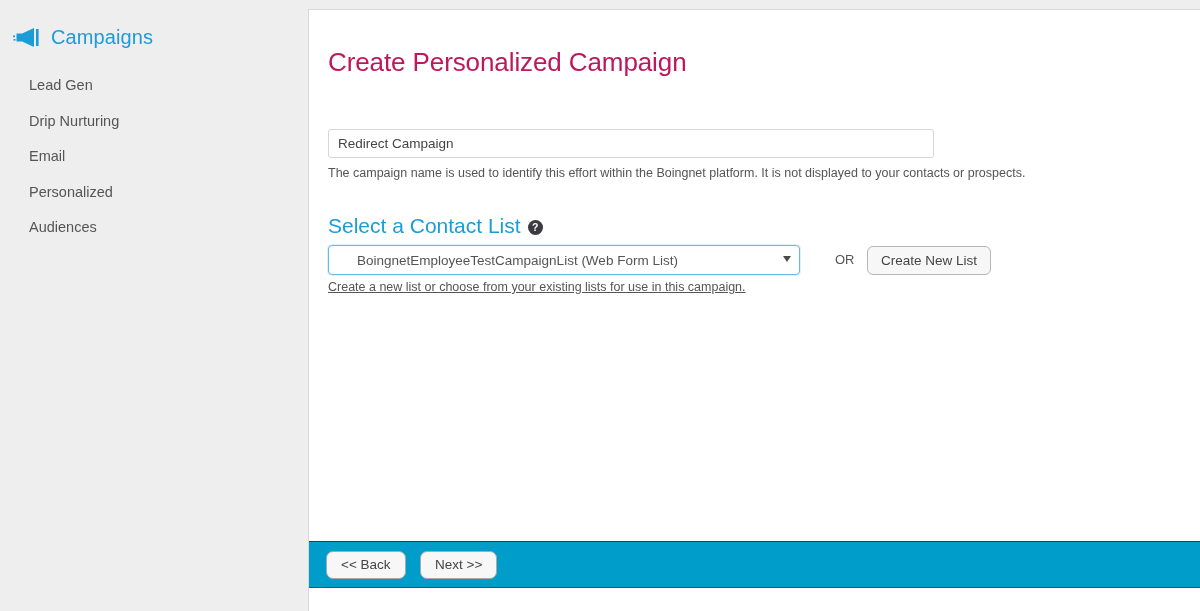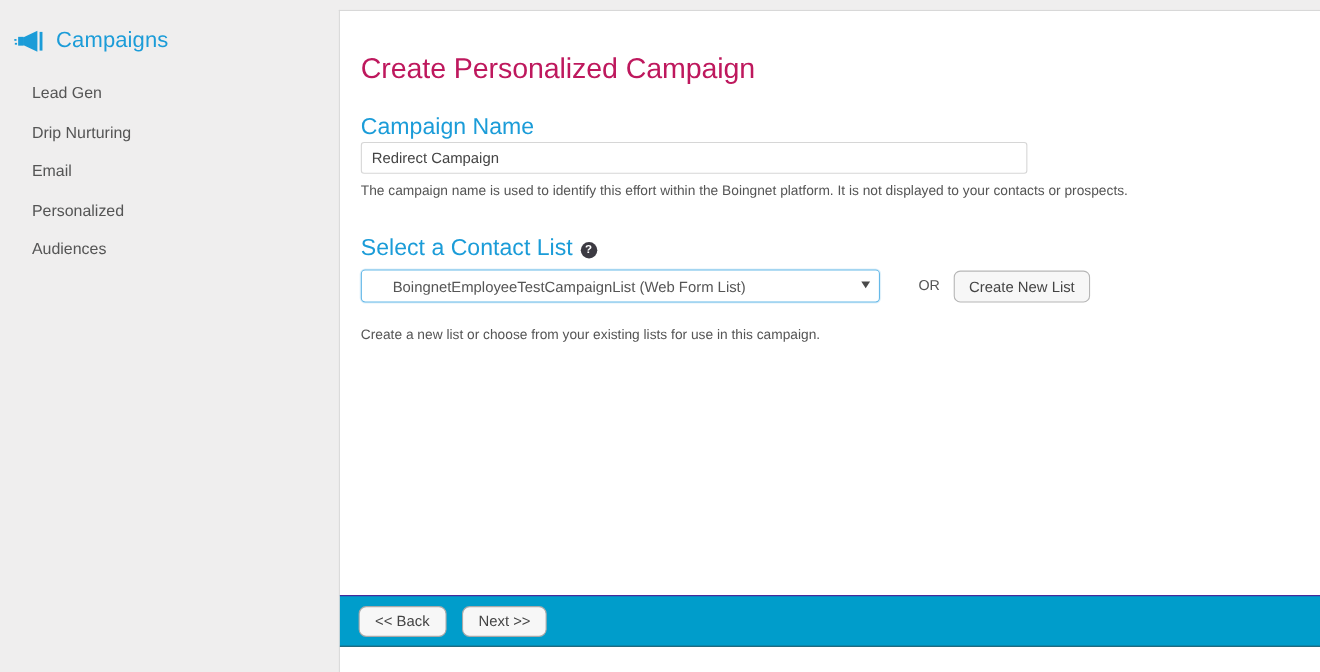--- a/index.html
+++ b/index.html
@@ -212,21 +212,22 @@
     font-size: 13.5px;
     color: #444;
     cursor: pointer;
     line-height: 27px;
     white-space: nowrap;
   }
 
   #contact-list-help {
     position: absolute;
     left: 19px;
-    top: 288px;
+    top: 271px;
+    text-decoration: underline;
   }
 
   
   #footer-bar {
     position: absolute;
     left: 0;
     bottom: 23px;
     width: 892px;
     height: 47px;
     background: #009dcb;
@@ -280,23 +281,20 @@
     <a class="nav-item">Personalized</a>
     <a class="nav-item">Audiences</a>
   </nav>
 
 </div>
 
 <div id="content-panel">
 
   <h1 id="page-title">Create Personalized Campaign</h1>
 
-  <h2 id="campaign-name-heading" class="section-heading">
-    <span>Campaign Name</span>
-  </h2>
 
   <input id="campaign-name-input" type="text" value="Redirect Campaign" style="">
 
   <div id="campaign-name-help" class="helper-text">The campaign name is used to identify this effort within the Boingnet platform. It is not displayed to your contacts or prospects.</div>
 
   <h2 id="contact-list-heading" class="section-heading">
     <span>Select a Contact List</span>
     <span id="help-icon">?</span>
   </h2>
 

